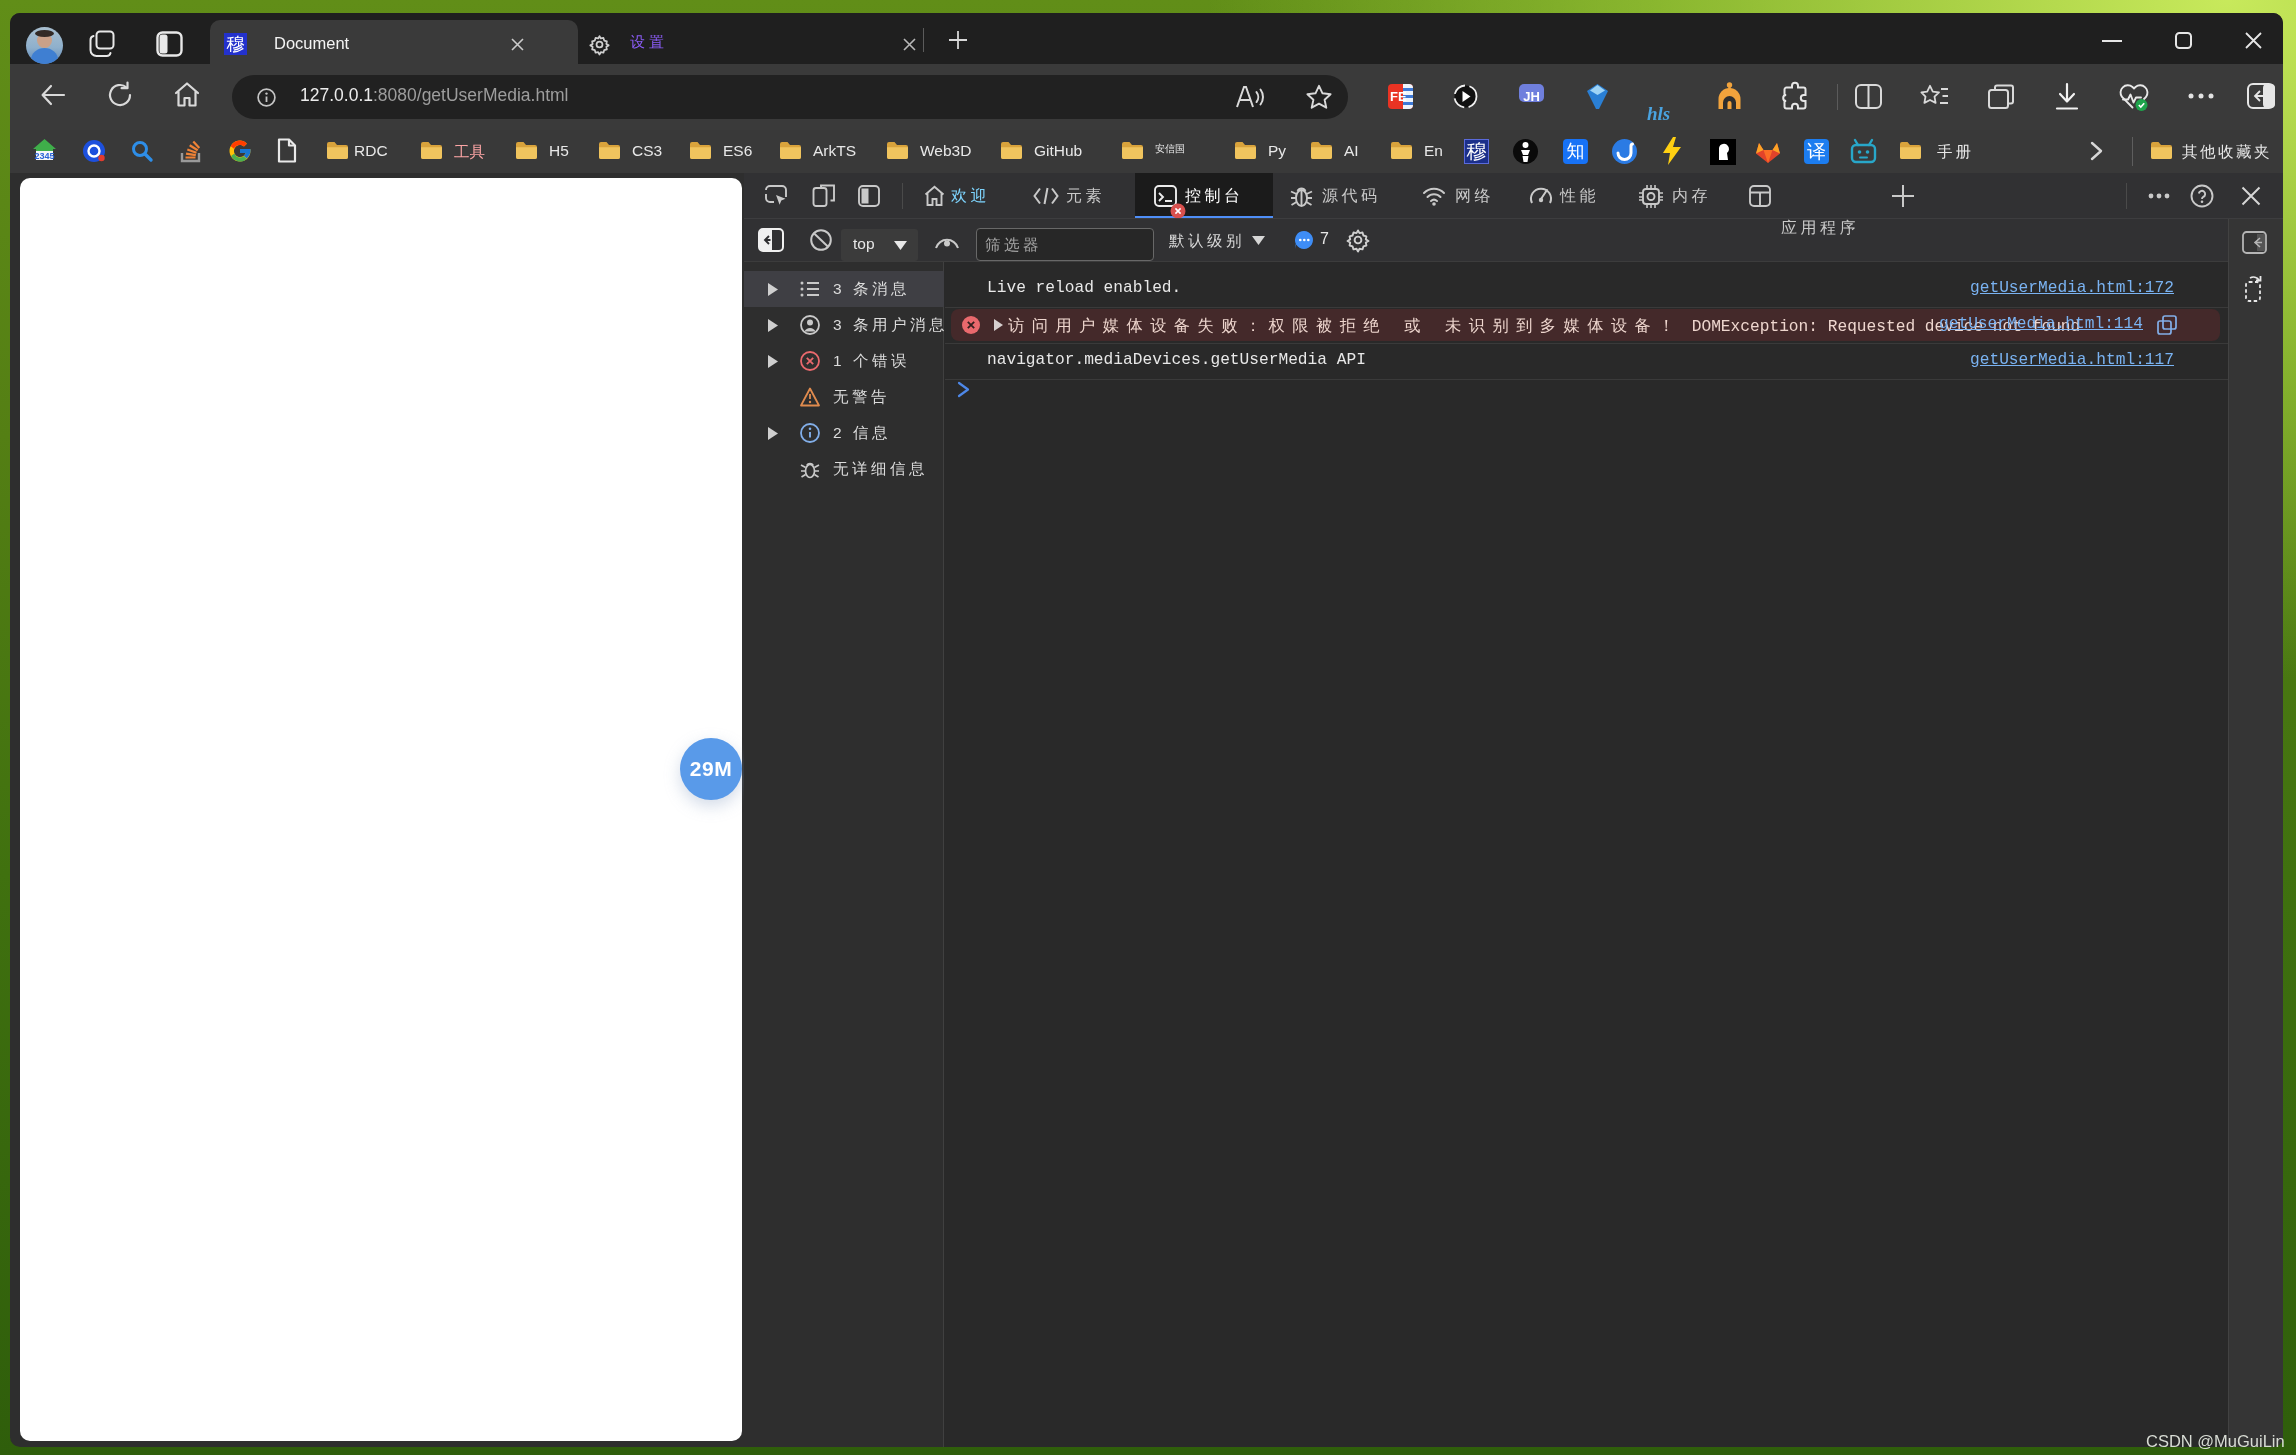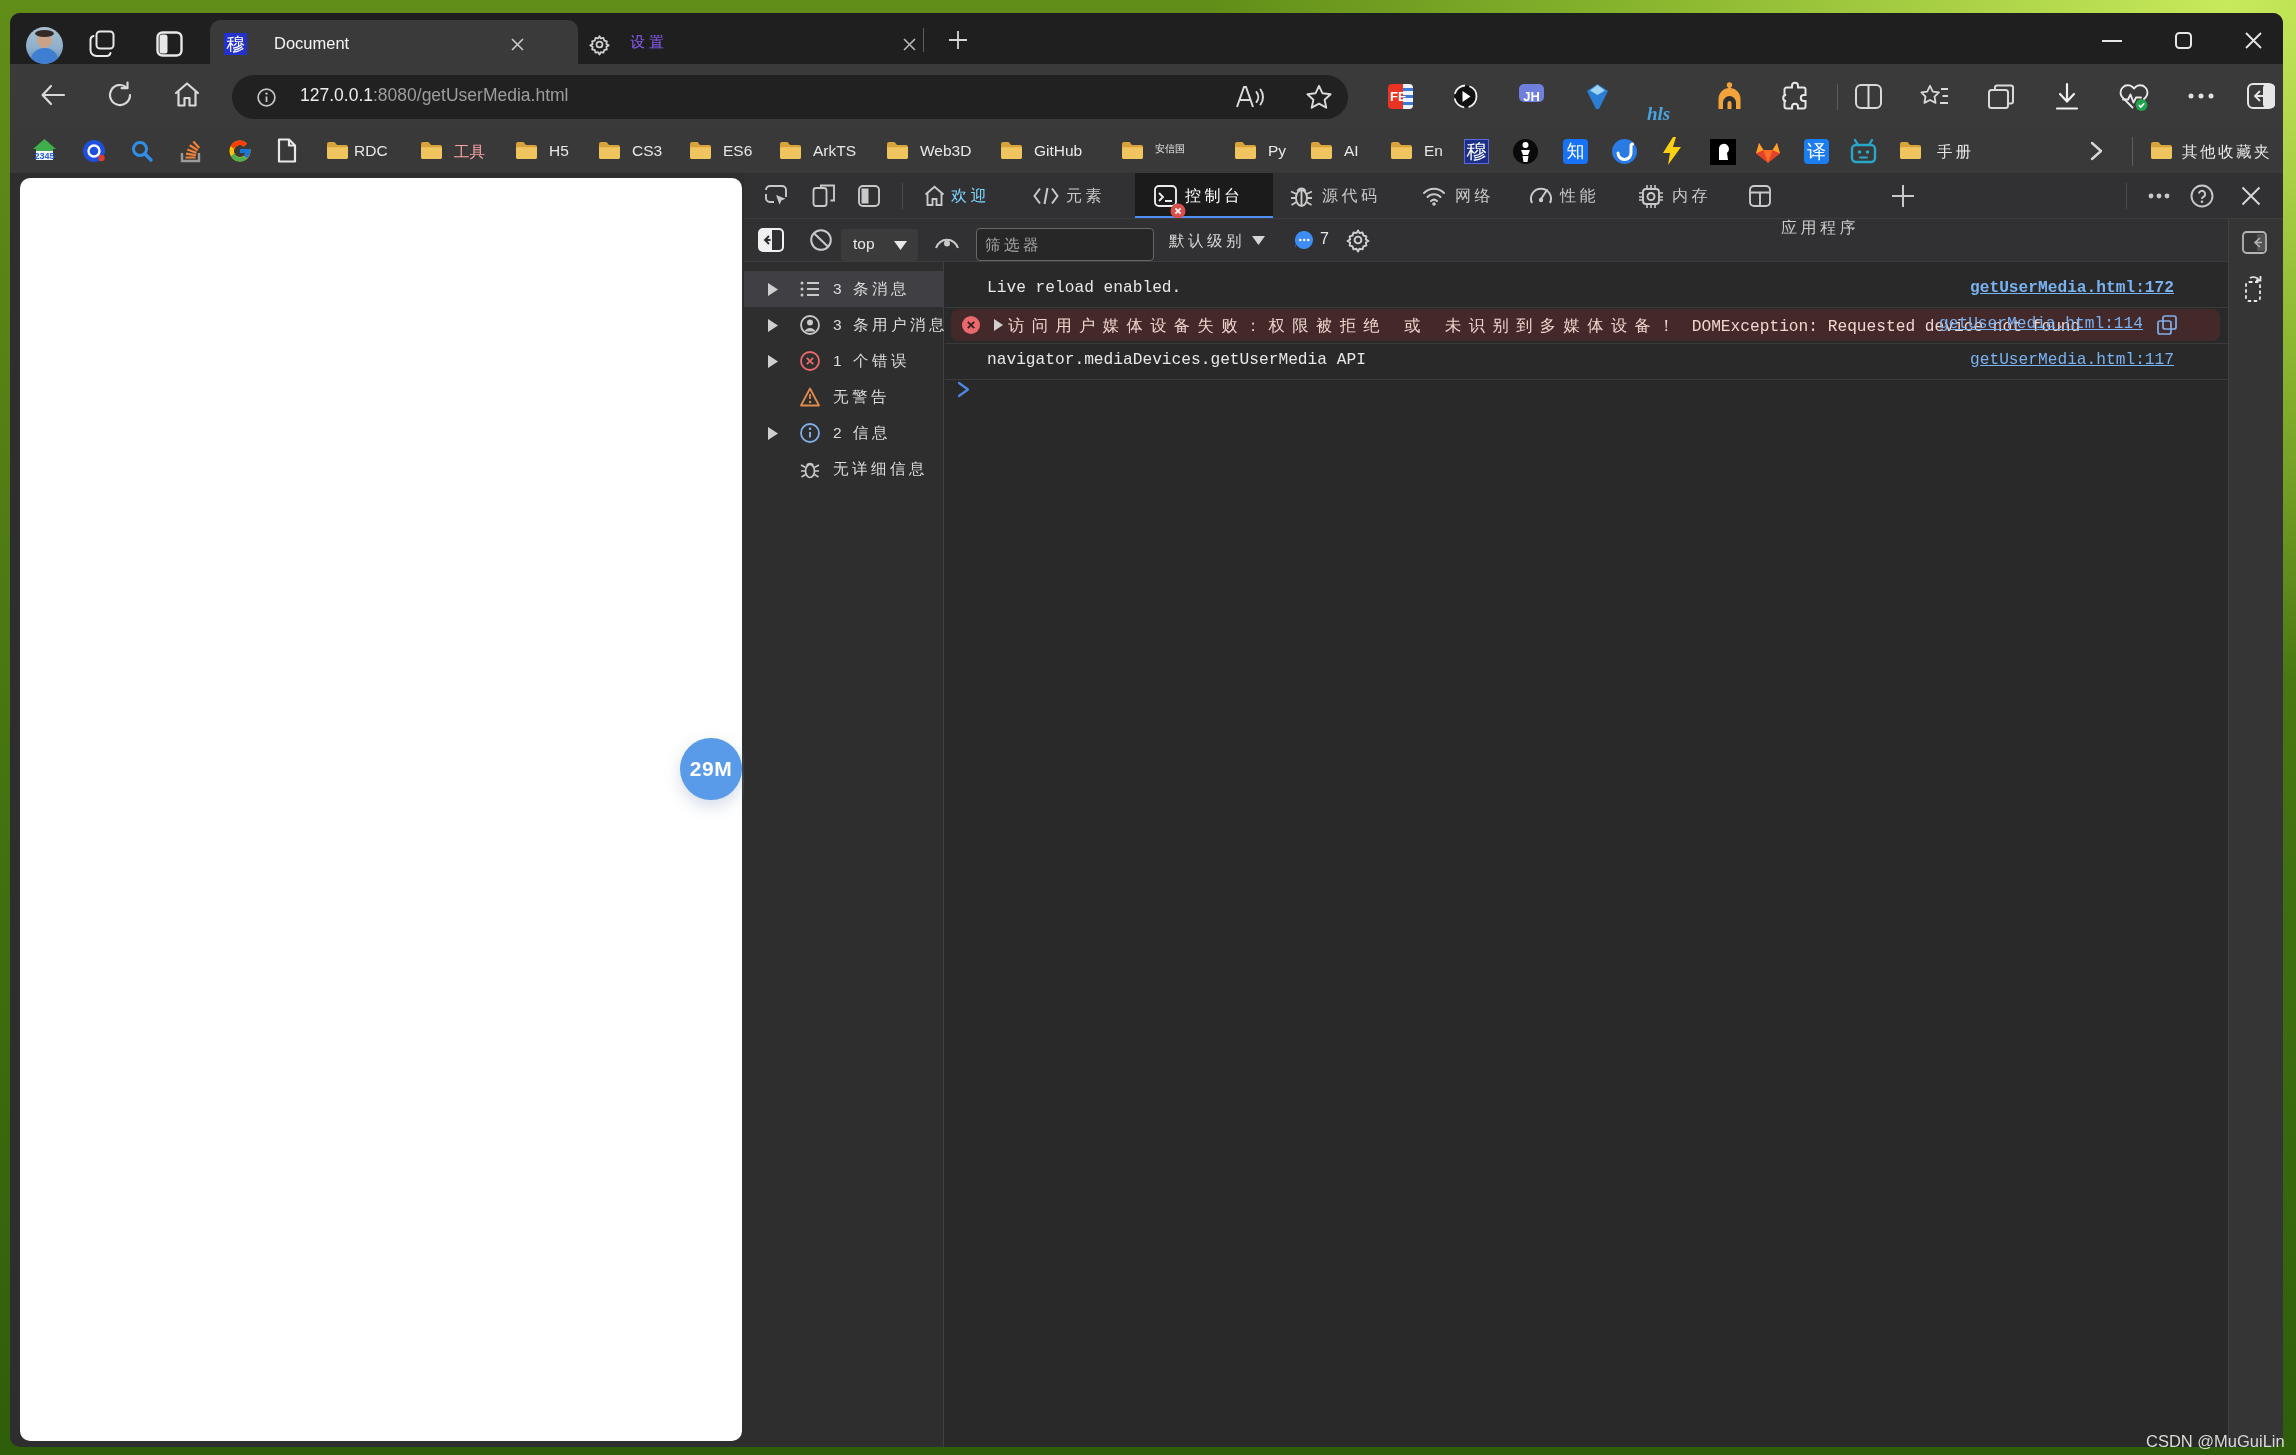--- a/index.html
+++ b/index.html
@@ -488,21 +488,21 @@
  <svg style="left:56px;top:286px;" width="20" height="20" viewBox="0 0 20 20">
         <ellipse cx="10" cy="12" rx="4.5" ry="6.5" stroke="#c9c9c9" fill="none" stroke-width="1.7"></ellipse>
         <path d="M6.8 6.5 a3.6 3.6 0 0 1 6.4 0 M1 6 L5.6 8.5 M19 6 L14.4 8.5 M1 12 h4.5 M19 12 h-4.5 M1.5 18 L5.6 15.5 M18.5 18 L14.4 15.5" stroke="#c9c9c9" fill="none" stroke-width="1.7"></path>
       </svg>
  <div class="t cjk" style="left:89px;top:286px;font-size:15.5px;color:#dcdcdc;">无详细信息</div>
  <div class="abs" style="left:201px;top:89px;width:1283px;height:1185px;background:#292929;"></div>
  <div class="abs" style="left:201px;top:134px;width:1283px;height:1px;background:#3a3a3a;"></div>
  <div class="abs" style="left:201px;top:170px;width:1283px;height:1px;background:#3a3a3a;"></div>
  <div class="abs" style="left:201px;top:206px;width:1283px;height:1px;background:#3a3a3a;"></div>
  <div class="t mono" style="left:243px;top:106px;">Live reload enabled.</div>
- <div class="t mono lnk" style="left:1226px;top:106px;font-weight:bold;">getUserMedia.html:172</div>
+ <div class="t mono lnk" style="left:1226px;top:106px;">getUserMedia.html:172</div>
  <div class="abs" style="left:207px;top:136px;width:1269px;height:32px;background:#44292a;border-radius:8px;"></div>
  <svg style="left:218px;top:143px;" width="18" height="18" viewBox="0 0 18 18">
         <circle cx="9" cy="9" r="9" fill="#e9696d"></circle>
         <path d="M5.8 5.8 L12.2 12.2 M12.2 5.8 L5.8 12.2" stroke="#34201f" stroke-width="1.8"></path>
       </svg>
  <svg style="left:250px;top:146px;" width="9" height="12" viewBox="0 0 9 12">
         <path d="M0 0 L9 6 L0 12 Z" fill="#d6cfcf"></path>
       </svg>
  <div class="t mono" style="left:264px;top:142px;color:#eed6ce;"><span class="cjc">访问用户媒体设备失败：权限被拒绝 或 未识别到多媒体设备！</span> DOMException: Requested device not found</div>
  <div class="t mono lnk" style="left:1195px;top:142px;">getUserMedia.html:114</div>

